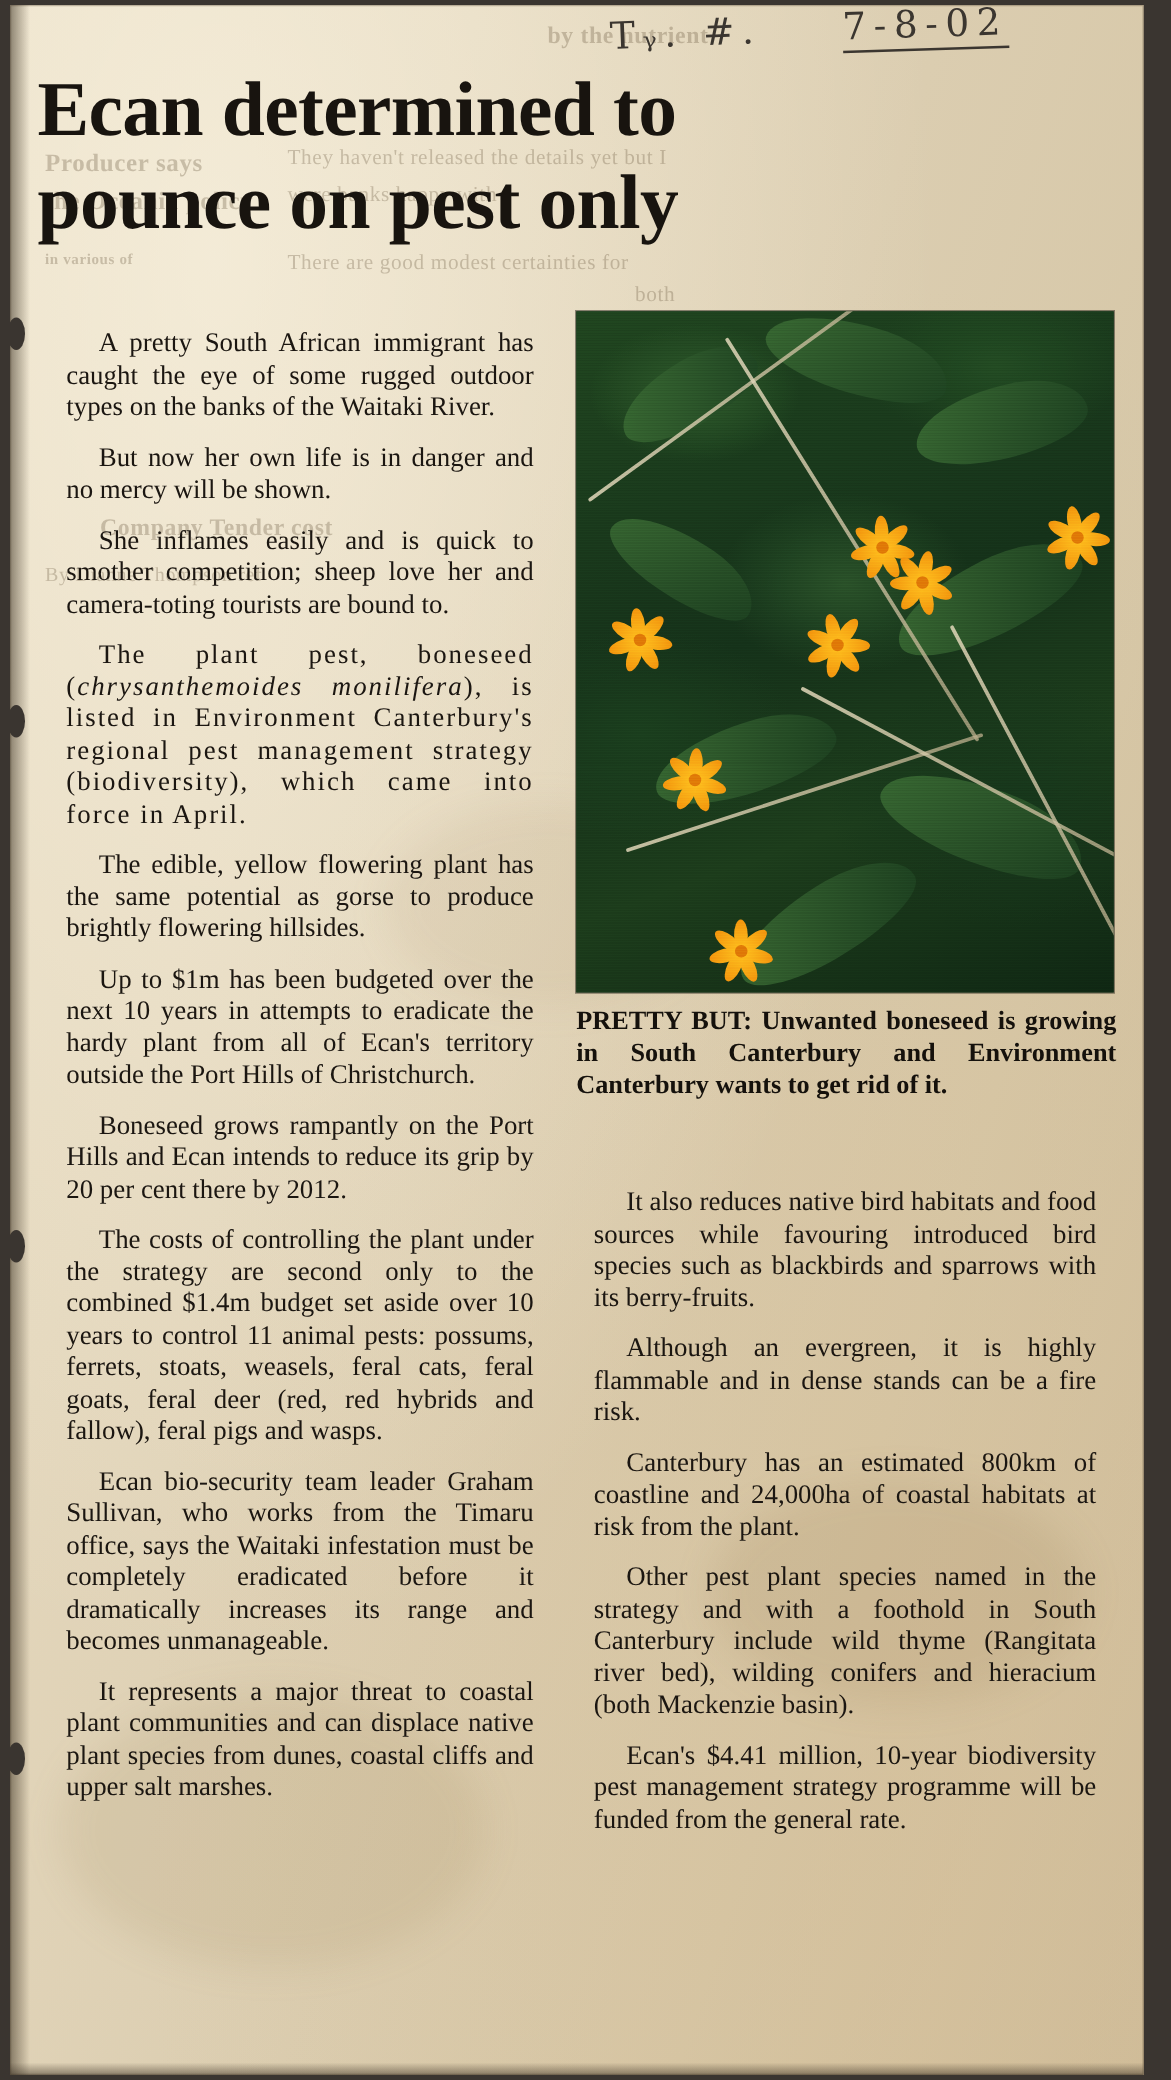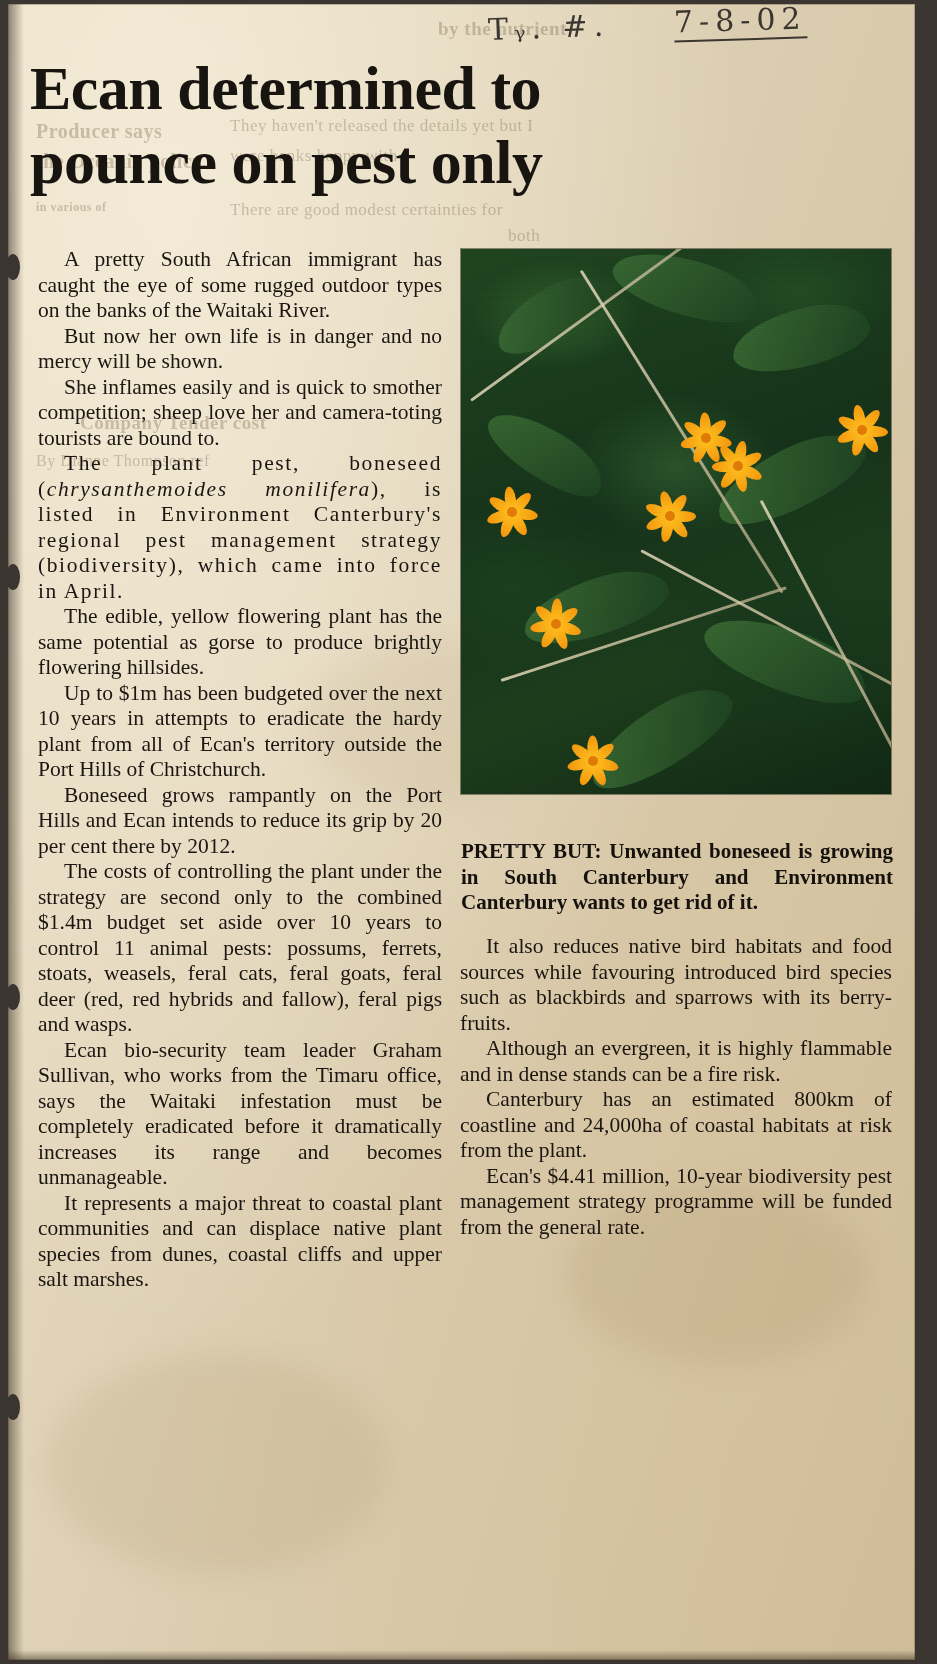--- a/index.html
+++ b/index.html
@@ -92,21 +92,21 @@
   .col {
     position: absolute;
     top: 243px;
     font-size: 21.5px;
     line-height: 25.5px;
     color: #1b1611;
     text-align: justify;
     text-justify: inter-word;
     hyphens: manual;
   }
-  .col p { margin: 0; text-indent: 26px; }
+  .col p { margin: 15px; text-indent: 26px; }
   .col-left { left: 30px; width: 404px; }
   .col-right { left: 452px; width: 432px; top: 930px; }
   .col i { font-style: italic; }
   .spaced { letter-spacing: 1.6px; }
 
   
   .photo {
     position: absolute;
     left: 453px;
     top: 245px;
@@ -175,21 +175,20 @@
     position: absolute;
     left: 453px;
     top: 800px;
     width: 432px;
     font-family: "Liberation Serif", serif;
     font-weight: bold;
     font-size: 21px;
     line-height: 25.5px;
     color: #15110c;
     text-align: justify;
-    margin-top: 35px;
   }
   .caption .lead { font-weight: bold; }
 
   
   .tear-left {
     position: absolute;
     left: 0; top: 0;
     width: 16px; height: 100%;
     background: linear-gradient(90deg, rgba(60,50,35,0.55), rgba(60,50,35,0));
   }
@@ -337,20 +336,21 @@
       <p>Boneseed grows rampantly on the Port Hills and Ecan intends to reduce its grip by 20 per cent there by 2012.</p>
       <p>The costs of controlling the plant under the strategy are second only to the combined $1.4m budget set aside over 10 years to control 11 animal pests: possums, ferrets, stoats, weasels, feral cats, feral goats, feral deer (red, red hybrids and fallow), feral pigs and wasps.</p>
       <p>Ecan bio-security team leader Graham Sullivan, who works from the Timaru office, says the Waitaki infestation must be completely eradicated before it dramatically increases its range and becomes unmanageable.</p>
       <p>It represents a major threat to coastal plant communities and can displace native plant species from dunes, coastal cliffs and upper salt marshes.</p>
     </div>
 
     <div class="col col-right">
       <p>It also reduces native bird habitats and food sources while favouring introduced bird species such as blackbirds and sparrows with its berry-fruits.</p>
       <p>Although an evergreen, it is highly flammable and in dense stands can be a fire risk.</p>
       <p>Canterbury has an estimated 800km of coastline and 24,000ha of coastal habitats at risk from the plant.</p>
+      <p>Other pest plant species named in the strategy and with a foothold in South Canterbury include wild thyme (Rangitata river bed), wilding conifers and hieracium (both Mackenzie basin).</p>
       <p>Ecan's $4.41 million, 10-year biodiversity pest management strategy programme will be funded from the general rate.</p>
     </div>
 
     <div class="tear-left"></div>
     <div class="tear-bottom"></div>
     <div class="notch" style="top:250px;"></div>
     <div class="notch" style="top:560px;"></div>
     <div class="notch" style="top:980px;"></div>
     <div class="notch" style="top:1390px;"></div>
   </div>

